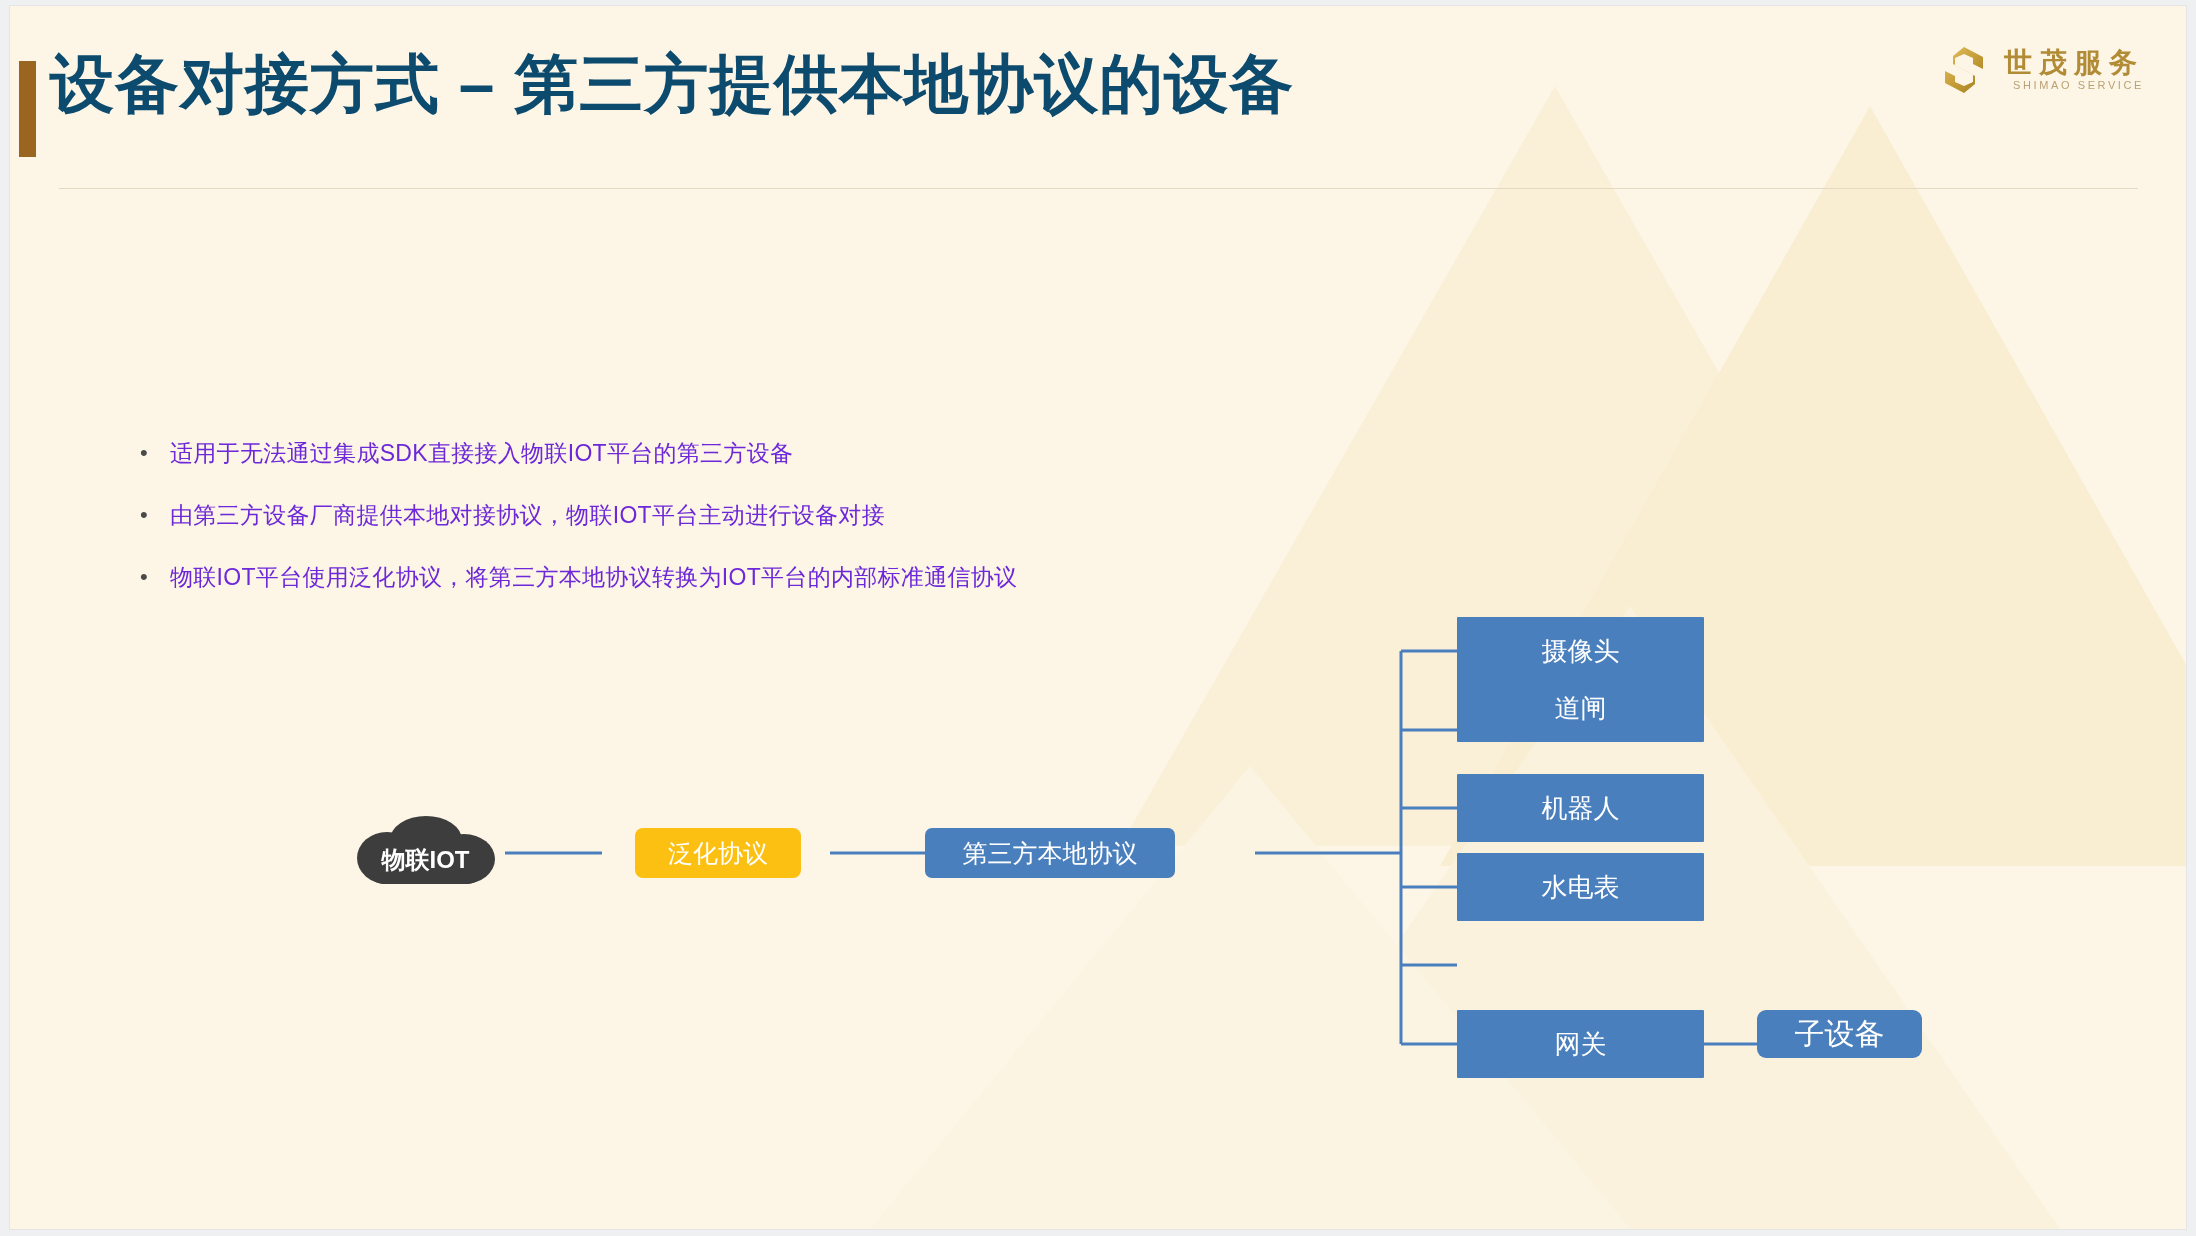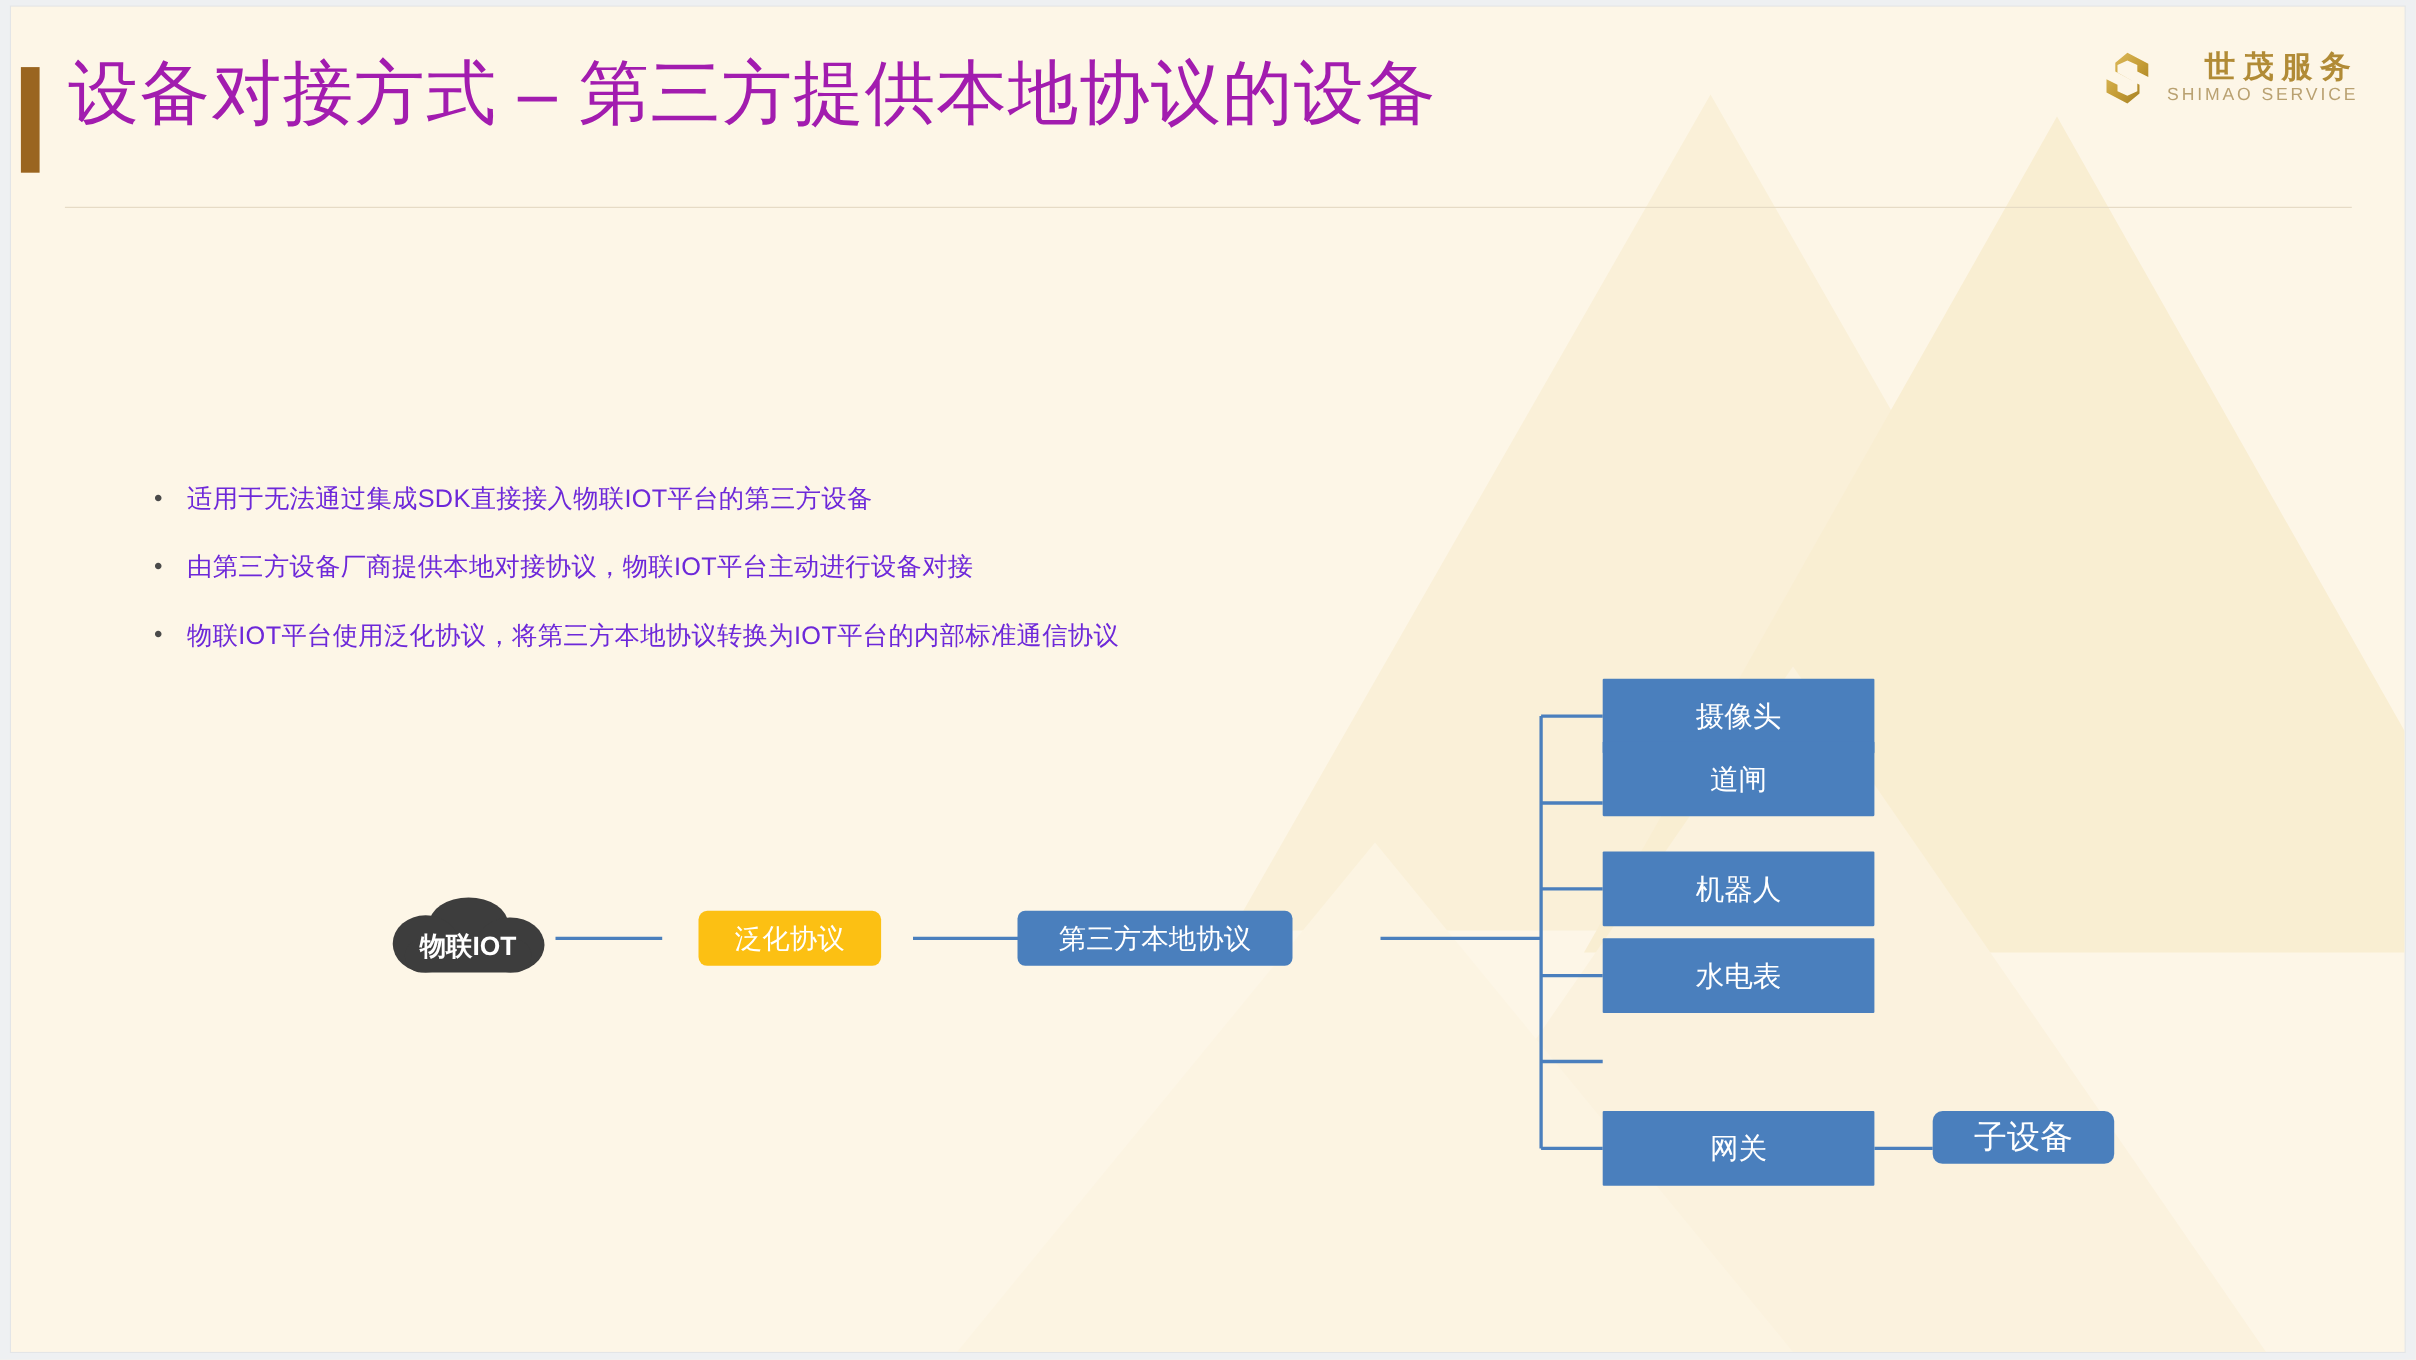--- a/index.html
+++ b/index.html
@@ -34,25 +34,25 @@
   #title-accent {
     position: absolute;
     left: 9px;
     top: 55px;
     width: 17px;
     height: 96px;
     background: #9a6520;
   }
   #page-title {
     position: absolute;
-    left: 52px;
+    left: 40px;
     top: 42px;
     font-size: 64px;
-    font-weight: normal;
-    color: #a21caf;
+    font-weight: bold;
+    color: #0c4a6e;
     letter-spacing: 1px;
     white-space: nowrap;
     line-height: 1.15;
   }
   #title-divider {
     position: absolute;
     left: 49px;
     top: 182px;
     width: 2079px;
     height: 1px;
@@ -72,21 +72,21 @@
   .logo-text-wrap { display: flex; flex-direction: column; align-items: flex-end; }
   #logo-cn {
     font-size: 28px;
     font-weight: bold;
     color: #b18b36;
     letter-spacing: 7px;
     line-height: 1.05;
     text-indent: 7px;
   }
   #logo-en {
-    font-size: 16px;
+    font-size: 11px;
     color: #b9a171;
     letter-spacing: 2.6px;
     line-height: 1.2;
     text-indent: 2.6px;
     margin-top: 2px;
   }
 
   
   #subtitle {
     position: absolute;

